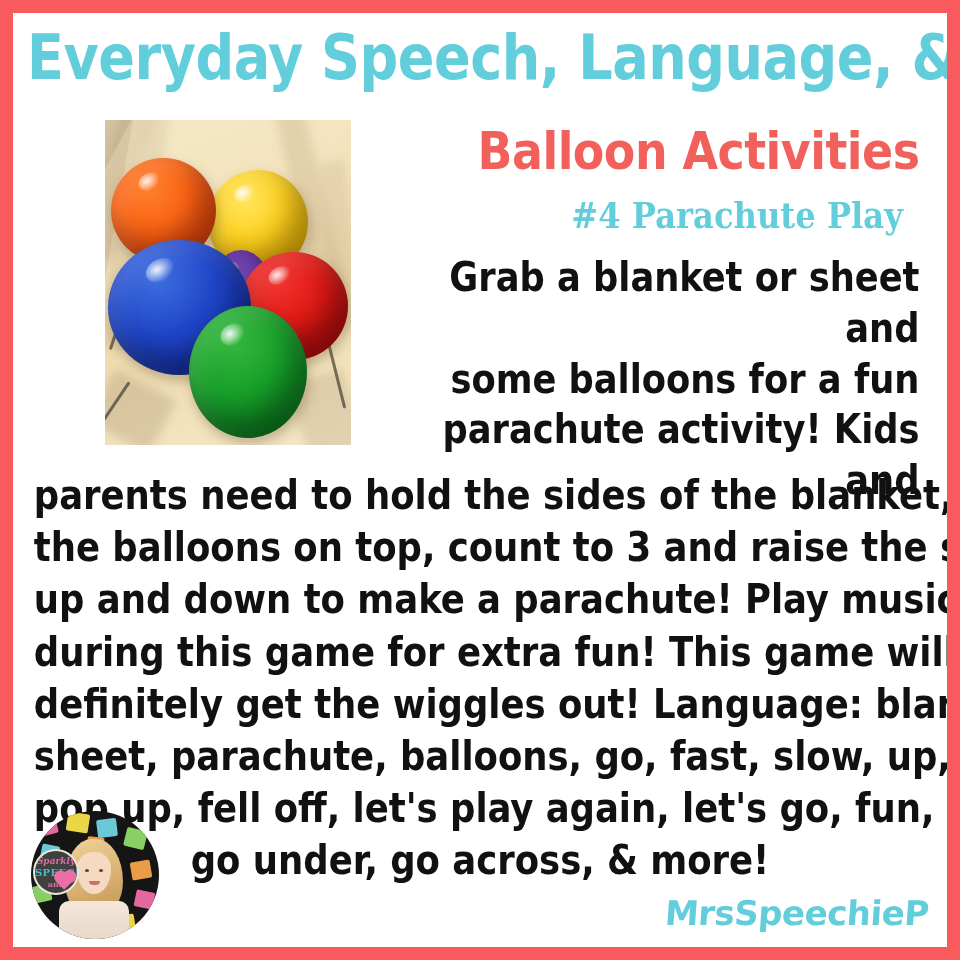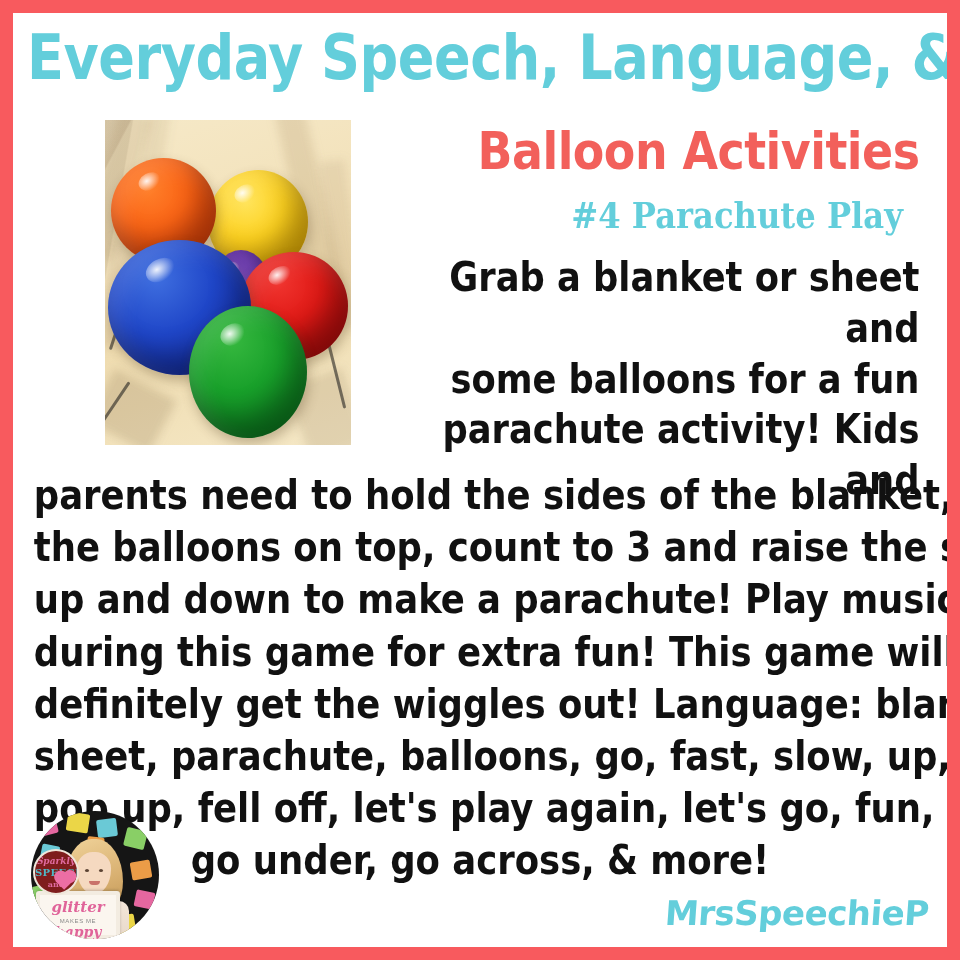--- a/index.html
+++ b/index.html
@@ -237,21 +237,21 @@
     font-weight:bold;
     color:#e0649a;
     font-size:14px;
     line-height:1;
   }
   .av-badge {
     position:absolute;
     left:2px; top:38px;
     width:46px; height:46px;
     border-radius:50%;
-    background:#7f1d1d;
+    background:#404040;
     border:2px solid #efe6da;
     overflow:hidden;
   }
   .av-badge .bl1, .av-badge .bl2, .av-badge .bl3 {
     position:absolute; left:0; right:0; text-align:center;
     font-family:"DejaVu Serif","Liberation Serif",serif;
     font-weight:bold;
   }
   .av-badge .bl1 { top:5px;  font-size:9px;  color:#e06ba0; font-style:italic; }
   .av-badge .bl2 { top:16px; font-size:10px; color:#4fb9c6; letter-spacing:.4px; }
@@ -349,25 +349,20 @@
         </div>
       <div class="av-person">
         <div class="av-hair"></div>
         <div class="av-face">
           <div class="av-eye l"></div>
           <div class="av-eye r"></div>
           <div class="av-mouth"></div>
         </div>
         <div class="av-body"></div>
       </div>
-      <div class="av-sign">
-        <div class="s-top">glitter</div>
-        <div class="s-mid">MAKES ME</div>
-        <div class="s-bot">happy</div>
-      </div>
       <div class="av-badge">
         <div class="bl1">Sparkly</div>
         <div class="bl2">SPEECH</div>
         <div class="bl3">and</div>
         <div class="av-heart"></div>
       </div>
     </div>
 
     <div class="signature">MrsSpeechieP</div>
 

